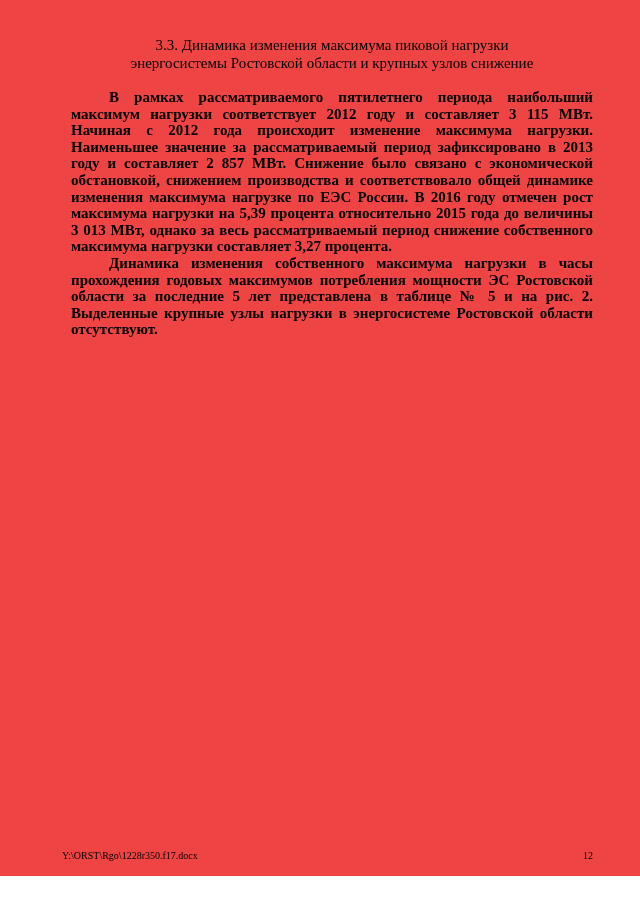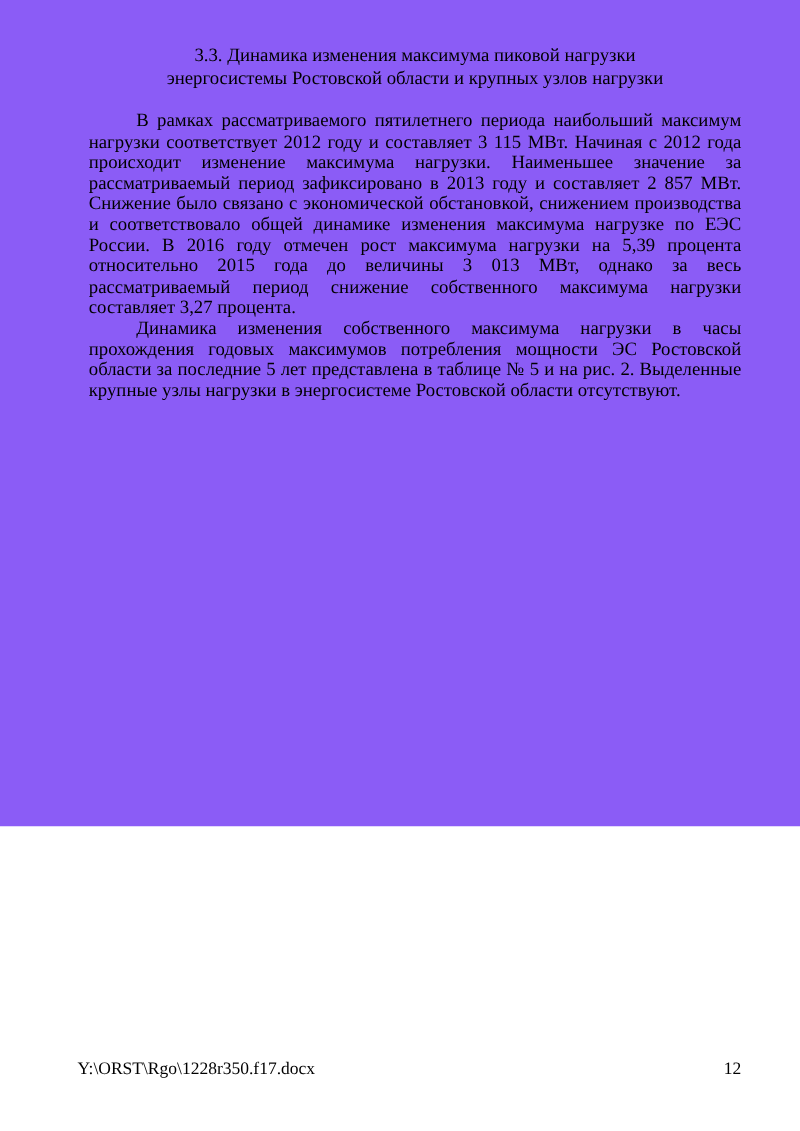--- a/index.html
+++ b/index.html
@@ -12,22 +12,22 @@
       height: 905px;
       position: relative;
       overflow: hidden;
       font-family: "Liberation Serif", "DejaVu Serif", serif;
       color: #000000;
     }
     .page {
       position: absolute;
       left: 0; top: 0;
       width: 640px;
-      height: 661px;
-      background: #8b5cf6;
+      height: 876px;
+      background: #ef4444;
     }
     .heading {
       position: absolute;
       left: 71px;
       top: 36px;
       width: 522px;
       text-align: center;
       font-size: 15px;
       line-height: 18px;
     }
@@ -38,40 +38,41 @@
       top: 89px;
       width: 522px;
       font-size: 15px;
       line-height: 16.6px;
     }
     .para {
       margin: 0;
       text-align: justify;
       text-indent: 38px;
       hyphens: none;
+      font-weight: bold;
     }
     .footer {
       position: absolute;
       left: 62px;
       top: 850px;
       width: 531px;
-      font-size: 14px;
+      font-size: 10px;
       line-height: 12px;
       display: flex;
       justify-content: space-between;
     }
   </style>
 </head>
 <body>
 
 <div class="page">
 
   <div class="heading">
     <span>3.3. Динамика изменения максимума пиковой нагрузки</span>
-    <span>энергосистемы Ростовской области и крупных узлов нагрузки</span>
+    <span>энергосистемы Ростовской области и крупных узлов снижение</span>
   </div>
 
   <div class="body-text">
     <p class="para">В рамках рассматриваемого пятилетнего периода наибольший максимум нагрузки соответствует 2012 году и составляет 3 115 МВт. Начиная с 2012 года происходит изменение максимума нагрузки. Наименьшее значение за рассматриваемый период зафиксировано в 2013 году и составляет 2 857 МВт. Снижение было связано с экономической обстановкой, снижением производства и соответствовало общей динамике изменения максимума нагрузке по ЕЭС России. В 2016 году отмечен рост максимума нагрузки на 5,39 процента относительно 2015 года до величины 3 013 МВт, однако за весь рассматриваемый период снижение собственного максимума нагрузки составляет 3,27 процента.</p>
     <p class="para">Динамика изменения собственного максимума нагрузки в часы прохождения годовых максимумов потребления мощности ЭС Ростовской области за последние 5 лет представлена в таблице № 5 и на рис. 2. Выделенные крупные узлы нагрузки в энергосистеме Ростовской области отсутствуют.</p>
   </div>
 
   <div class="footer">
     <span>Y:\ORST\Rgo\1228r350.f17.docx</span>
     <span>12</span>

